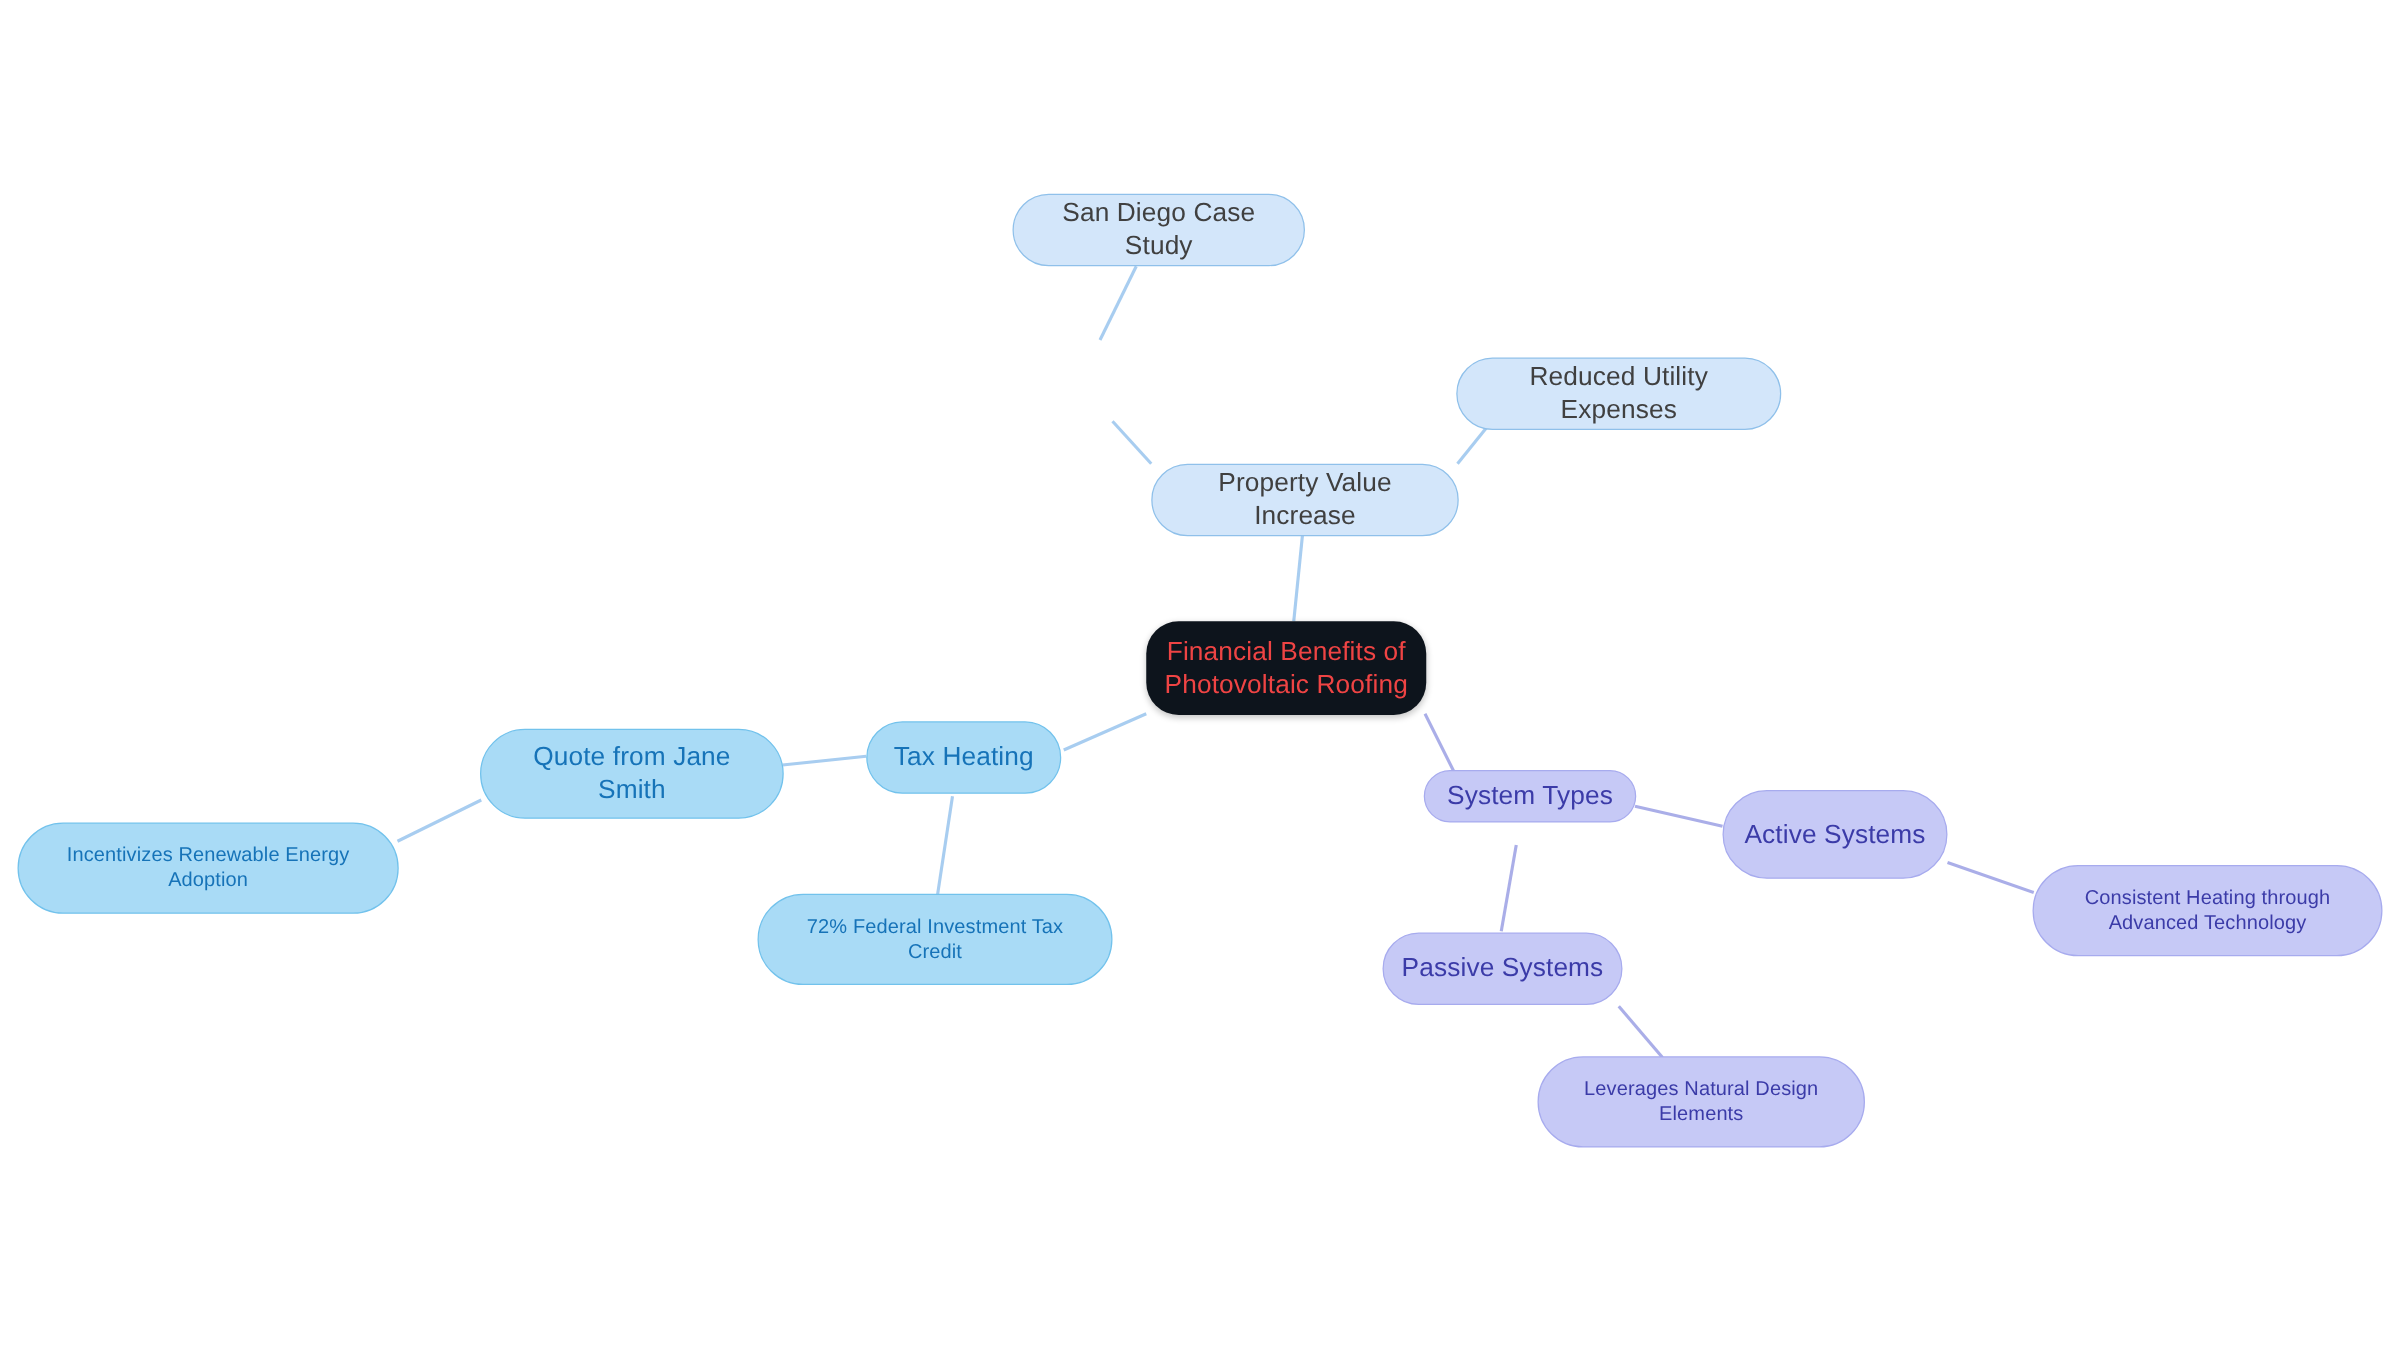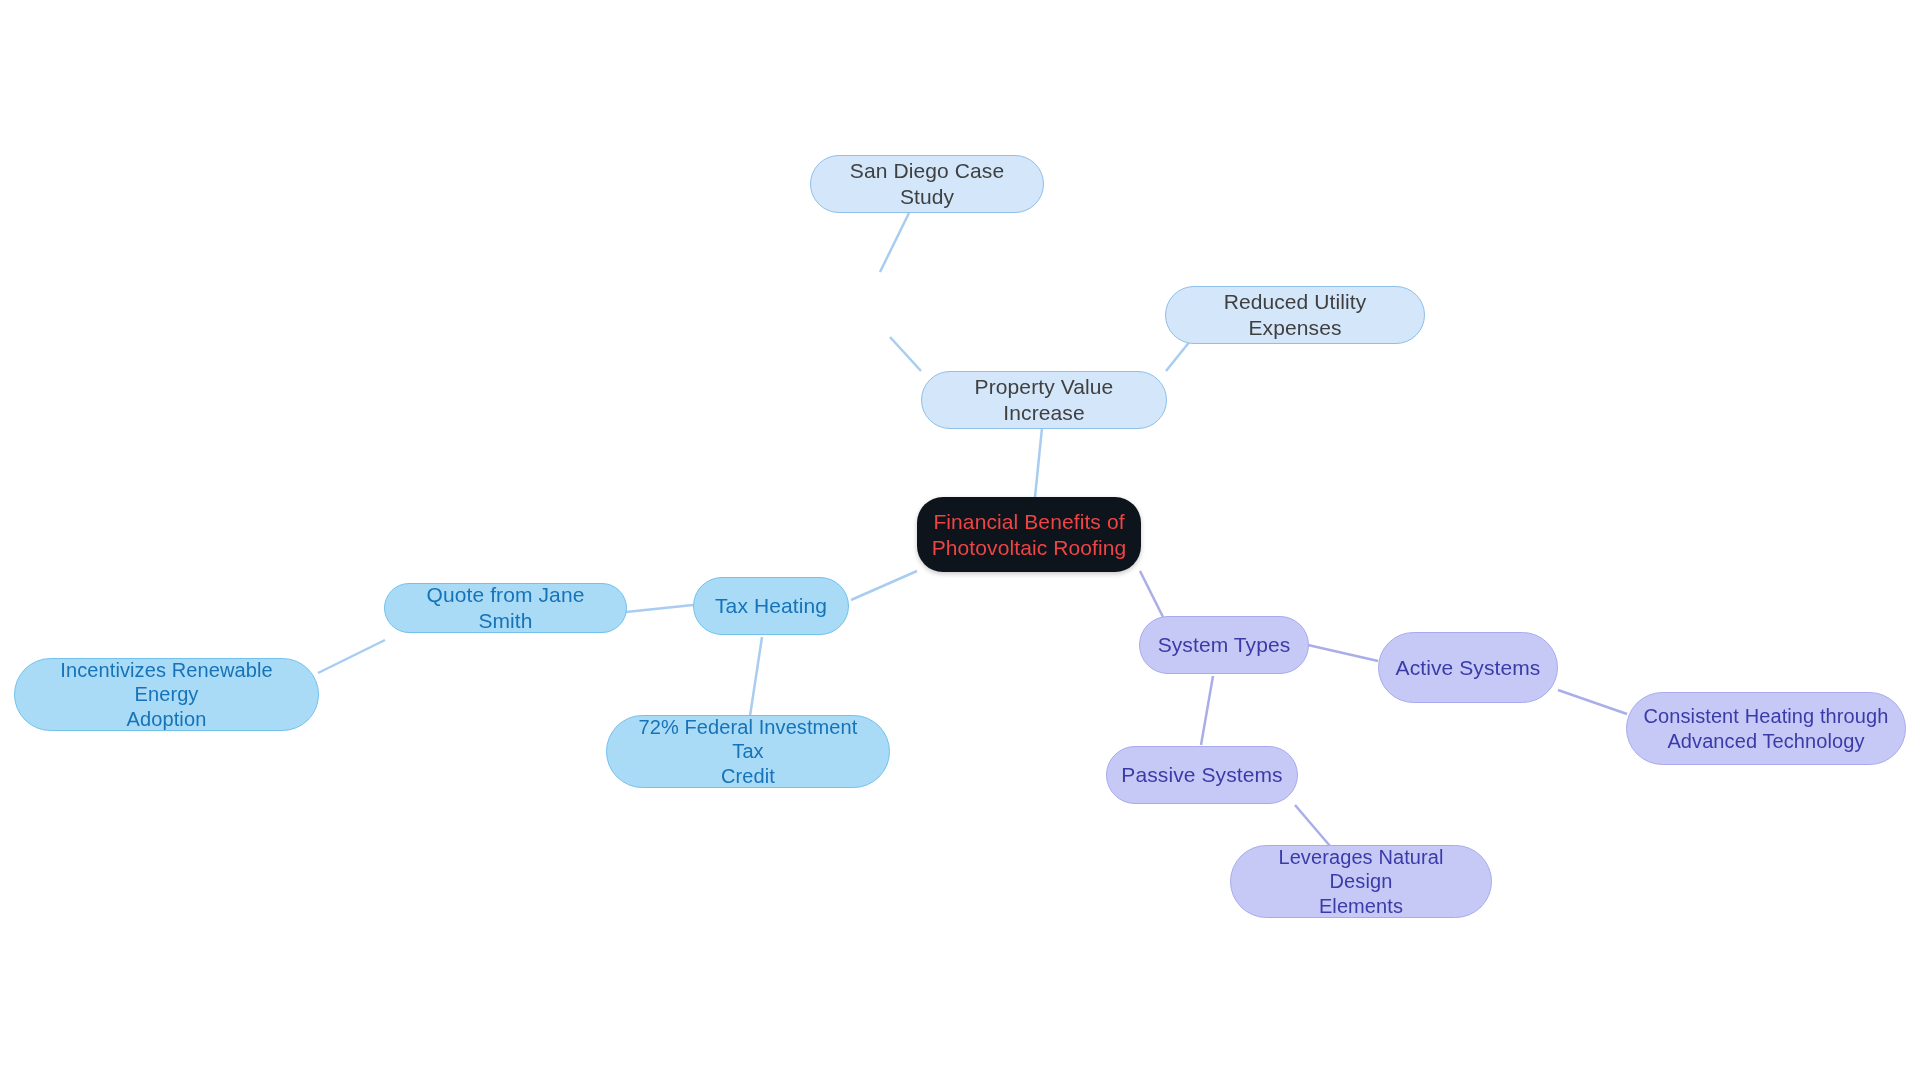--- a/index.html
+++ b/index.html
@@ -64,21 +64,21 @@
   }
   .node-purple {
     background: #c6c9f6;
     border-color: #a7abee;
     color: #3b3ba8;
   }
   .node-label {
     display: block;
   }
   .fs-21 { font-size: 21px; }
-  .fs-20 { font-size: 20px; }
+  .fs-20 { font-size: 16px; }
 </style>
 </head>
 <body>
 
 <div id="mindmap-canvas">
 
   <svg id="edge-layer" viewBox="0 0 1920 1083" xmlns="http://www.w3.org/2000/svg">
 
     <path d="M 1035 497 L 1043 418" stroke="#a8cdf0" stroke-width="2.5" fill="none"></path>
     <path d="M 1166 371 L 1199 330" stroke="#a8cdf0" stroke-width="2.5" fill="none"></path>
@@ -112,35 +112,35 @@
 
 
   <div class="node node-blue-pale fs-21" style="left:810px; top:155px; width:234px; height:58px;">
     <span class="node-label">San Diego Case Study</span>
   </div>
 
   <div class="node node-blue fs-21" style="left:693px; top:577px; width:156px; height:58px;">
     <span class="node-label">Tax Heating</span>
   </div>
 
-  <div class="node node-blue fs-21" style="left:384px; top:583px; width:243px; height:50px;align-items:center;">
+  <div class="node node-blue fs-21" style="left:384px; top:583px; width:243px; height:72px;align-items:center;">
     <span class="node-label">Quote from Jane Smith</span>
   </div>
 
   <div class="node node-blue fs-20" style="left:14px; top:658px; width:305px; height:73px;">
     <span class="node-label">Incentivizes Renewable Energy
 Adoption</span>
   </div>
 
   <div class="node node-blue fs-20" style="left:606px; top:715px; width:284px; height:73px;">
     <span class="node-label">72% Federal Investment Tax
 Credit</span>
   </div>
 
-  <div class="node node-purple fs-21" style="left:1139px; top:616px; width:170px; height:58px;">
+  <div class="node node-purple fs-21" style="left:1139px; top:616px; width:170px; height:42px;">
     <span class="node-label">System Types</span>
   </div>
 
   <div class="node node-purple fs-21" style="left:1378px; top:632px; width:180px; height:71px;">
     <span class="node-label">Active Systems</span>
   </div>
 
   <div class="node node-purple fs-20" style="left:1626px; top:692px; width:280px; height:73px;">
     <span class="node-label">Consistent Heating through
 Advanced Technology</span>

